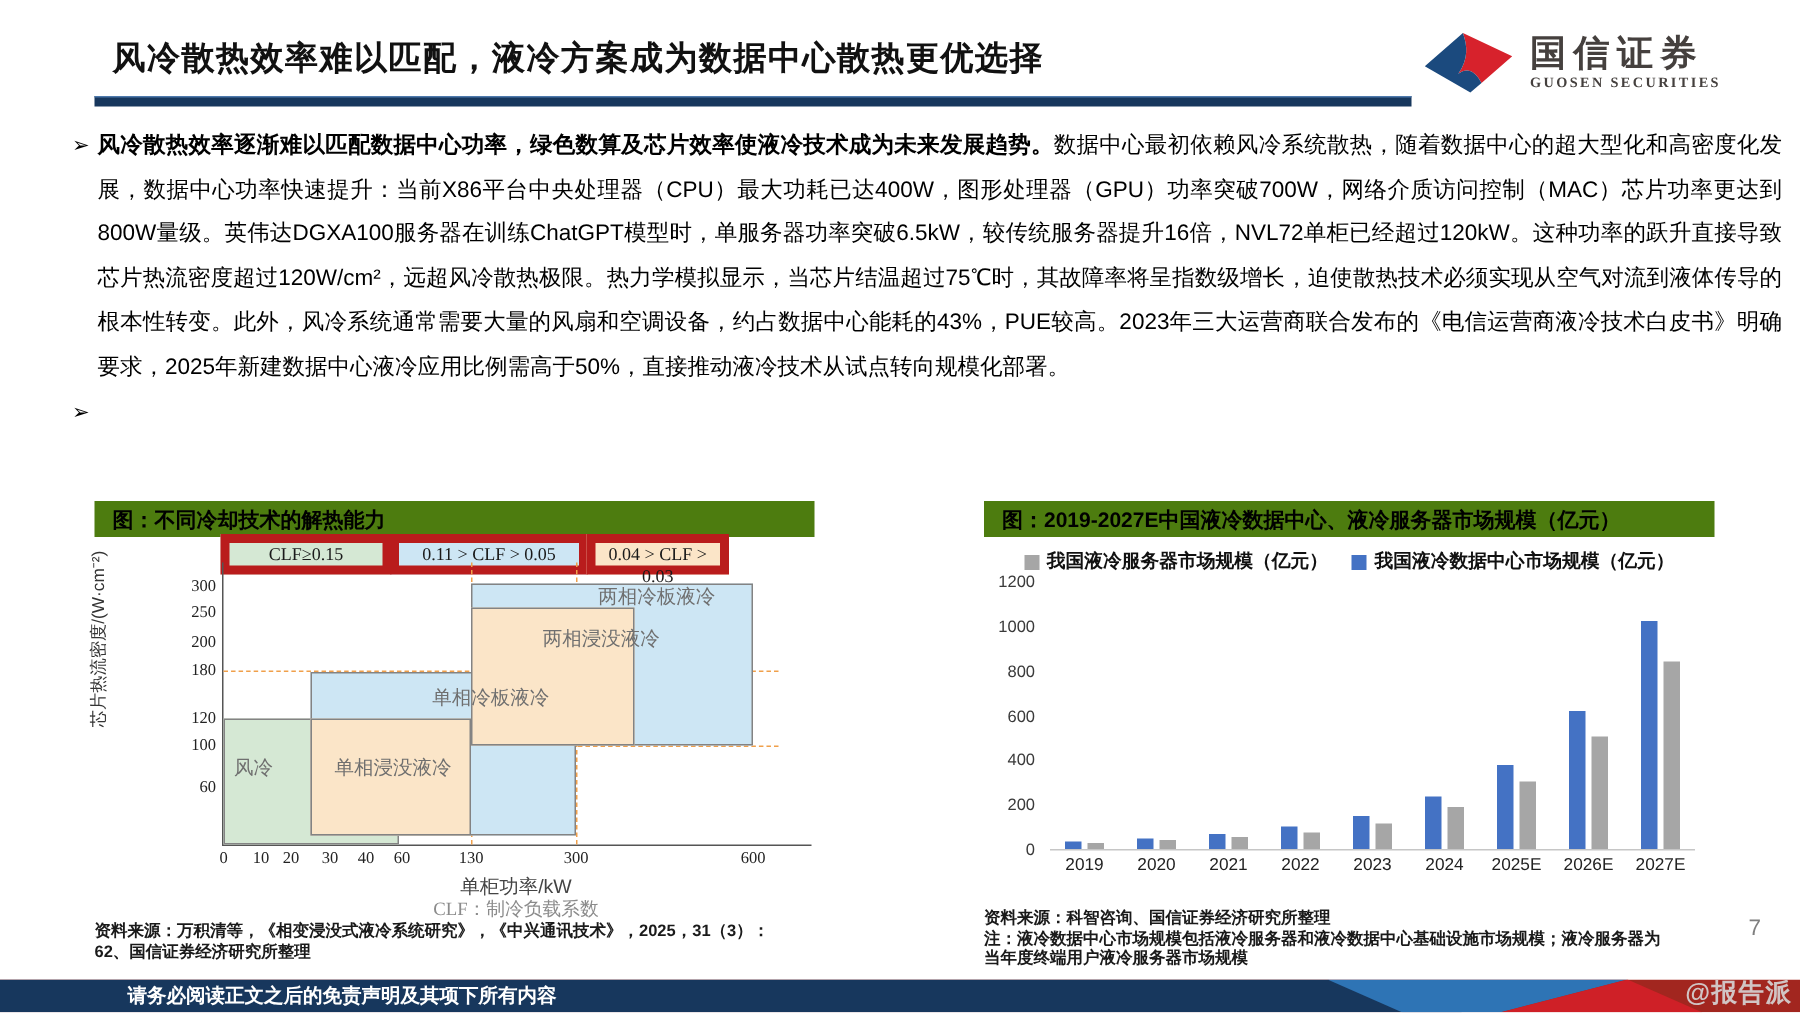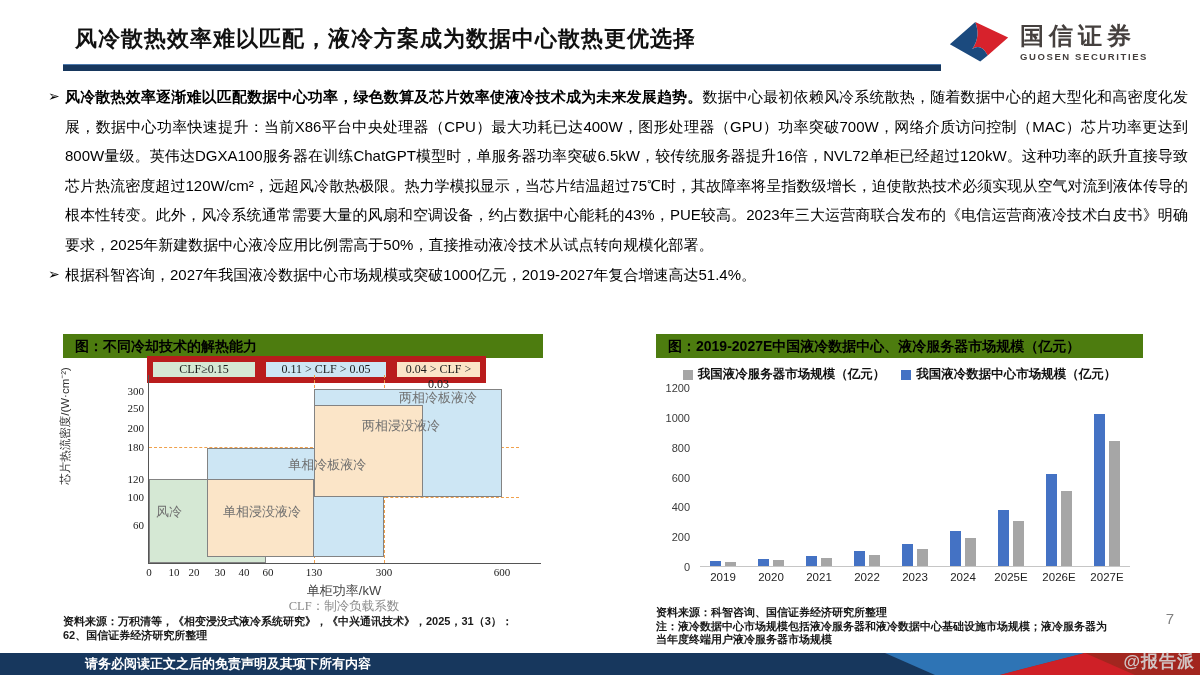--- a/index.html
+++ b/index.html
@@ -2,21 +2,21 @@
 <html><head>
 <meta charset="utf-8">
 <style>
   html,body{margin:0;padding:0;background:#ffffff;}
   .slide{position:relative;width:1200px;height:675px;background:#ffffff;overflow:hidden;
          font-family:"Liberation Sans",sans-serif;color:#000;}
 
   
   .title{position:absolute;left:75px;top:24px;font-size:22px;font-weight:bold;color:#111;letter-spacing:1px;}
   .title-underline{position:absolute;left:63px;top:64px;width:878px;height:6px;background:#17375d;border-top:1px solid #4d79ac;}
-  .logo{position:absolute;left:948px;top:16px;display:flex;align-items:center;gap:10px;}
+  .logo{position:absolute;left:948px;top:16px;display:flex;align-items:center;gap:10px;font-family:Liberation Serif, serif;}
   .logo svg{display:block;}
   .logo-text{display:flex;flex-direction:column;line-height:1;}
   .logo-cn{font-size:24px;font-weight:bold;color:#45403e;letter-spacing:5px;}
   .logo-en{font-size:9.5px;font-weight:bold;color:#45403e;letter-spacing:1.6px;margin-top:4px;}
 
   
   .bullets{position:absolute;left:48px;top:82px;width:1140px;}
   .bullet{position:relative;margin:0;padding-left:17px;font-size:15px;line-height:29.6px;text-align:justify;color:#000;}
   .bullet .marker{position:absolute;left:0;top:0;font-size:14px;}
   .bullet .b{font-weight:bold;}
@@ -92,21 +92,20 @@
     </span>
   </div>
 
   <div class="bullets">
     <p class="bullet">
       <span class="marker">➢</span>
       <span class="b">风冷散热效率逐渐难以匹配数据中心功率，绿色数算及芯片效率使液冷技术成为未来发展趋势。</span><span>数据中心最初依赖风冷系统散热，随着数据中心的超大型化和高密度化发展，数据中心功率快速提升：当前X86平台中央处理器（CPU）最大功耗已达400W，图形处理器（GPU）功率突破700W，网络介质访问控制（MAC）芯片功率更达到800W量级。英伟达DGXA100服务器在训练ChatGPT模型时，单服务器功率突破6.5kW，较传统服务器提升16倍，NVL72单柜已经超过120kW。这种功率的跃升直接导致芯片热流密度超过120W/cm²，远超风冷散热极限。热力学模拟显示，当芯片结温超过75℃时，其故障率将呈指数级增长，迫使散热技术必须实现从空气对流到液体传导的根本性转变。此外，风冷系统通常需要大量的风扇和空调设备，约占数据中心能耗的43%，PUE较高。2023年三大运营商联合发布的《电信运营商液冷技术白皮书》明确要求，2025年新建数据中心液冷应用比例需高于50%，直接推动液冷技术从试点转向规模化部署。</span>
     </p>
     <p class="bullet">
       <span class="marker">➢</span>
-      <span>根据科智咨询，2027年我国液冷数据中心市场规模或突破1000亿元，2019-2027年复合增速高达51.4%。</span>
     </p>
   </div>
 
   <div class="fig fig-left">
     <div class="fig-band">图：不同冷却技术的解热能力</div>
     <div class="clf-legend" id="clf-legend">
         <div class="clf-item" style="width: 102px; background: rgb(213, 232, 212);">CLF≥0.15</div>
         <div class="clf-item" style="width: 120px; background: rgb(205, 230, 244);">0.11 &gt; CLF &gt; 0.05</div>
         <div class="clf-item" style="width: 83px; background: rgb(251, 229, 200);">0.04 &gt; CLF &gt; 0.03</div>
       </div>

